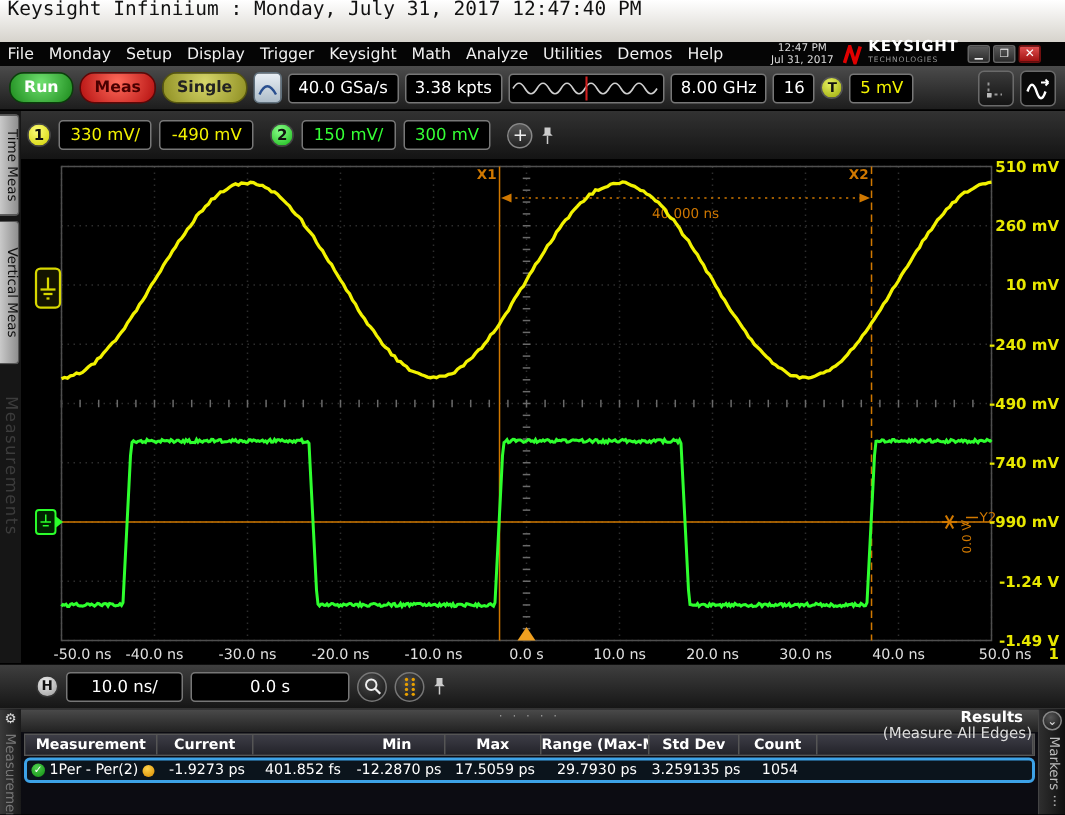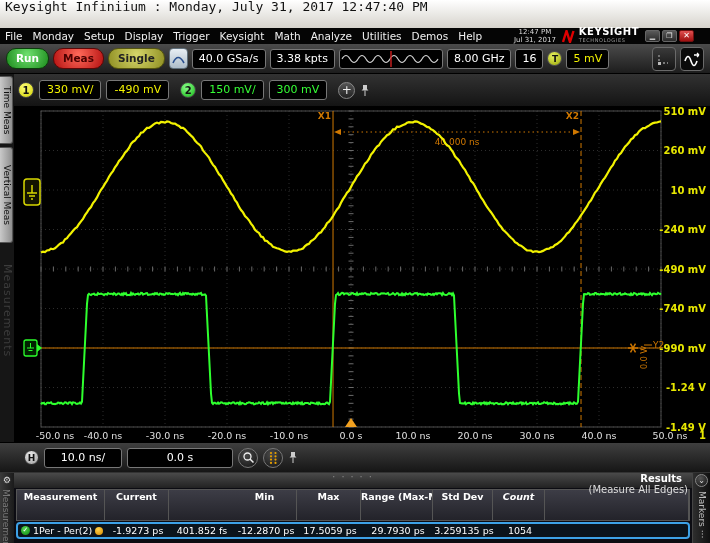--- a/index.html
+++ b/index.html
@@ -89,21 +89,21 @@
   .gear { position:absolute; top:1px; left:1px; width:12px; height:12px; color:#ddd; font-size:9px; line-height:12px; text-align:center; }
   .res-left-label { position:absolute; top:16px; left:1px; color:#777; font-size:9px; writing-mode:vertical-rl; }
   .res-main { flex:1; display:flex; flex-direction:column; min-width:0; }
   .res-header { height:15px; background:linear-gradient(#4a4a4a,#222); color:#fff; display:flex;
     align-items:flex-end; font-size:10px; padding:0 4px; position:relative;flex-direction:column; }
   .res-title { font-weight:bold; margin-right:6px; }
   .res-sub { color:#ddd; }
   .dragdots { position:absolute; left:50%; transform:translateX(-50%); color:#999; font-size:8px; letter-spacing:2px; }
   .rtable { flex:1; display:flex; flex-direction:column; padding:1px 2px; min-width:0; }
   .rhead, .rrow { display:flex; }
-  .rhead { height:32px; background:linear-gradient(#3d3d46,#23232a); border:1px solid #555; }
+  .rhead { height:15px; background:linear-gradient(#3d3d46,#23232a); border:1px solid #555; }
   .hcell { color:#fff; font-size:9.5px; font-weight:bold; text-align:center; line-height:13px;
     border-right:1px solid #555; overflow:hidden; white-space:nowrap; flex:none; }
   .rrow { height:17px; margin-top:1px; border:2px solid #3da2e7; border-radius:4px; background:#0b141c;
     align-items:center; }
   .dcell { color:#fff; font-size:9.5px; text-align:center; white-space:nowrap; overflow:hidden; flex:none; }
   .namecell { display:flex; align-items:center; gap:3px; padding-left:3px; text-align:left; }
   .okdot { width:9px; height:9px; border-radius:50%; background:radial-gradient(circle at 40% 30%, #4ed24e, #108a10);
     color:#fff; font-size:7px; line-height:9px; text-align:center; flex:none; }
   .warndot { width:8px; height:8px; border-radius:50%; background:radial-gradient(circle at 40% 30%, #ffd24a, #d88a00); flex:none; }
   .res-right { width:18px; background:linear-gradient(90deg,#2e2e2e,#101010); position:relative; flex:none;
@@ -448,21 +448,21 @@
       </div>
       <div class="rtable">
         <div class="rhead">
             <div class="hcell" style="width: 88px;">Measurement</div>
             <div class="hcell" style="width: 64px;">Current</div>
             <div class="hcell" style="width: 64px; margin-top: 45px;">Mean</div>
             <div class="hcell" style="width: 64px;">Min</div>
             <div class="hcell" style="width: 64px;">Max</div>
             <div class="hcell" style="width: 72px;">Range (Max-Min)</div>
             <div class="hcell" style="width: 60px;">Std Dev</div>
-            <div class="hcell" style="width: 52px; font-style: italic;">Count</div>
+            <div class="hcell" style="width: 52px;">Count</div>
             <div class="hcell" style="flex: 1 1 0%;"></div>
           </div>
         <div class="rrow">
             <div class="dcell namecell" style="width: 88px;">
               <div class="okdot">✓</div>
               <span>1Per - Per(2)</span>
               <div class="warndot"></div>
             </div>
             <div class="dcell" style="width: 64px;">-1.9273 ps</div>
             <div class="dcell" style="width: 64px;">401.852 fs</div>

